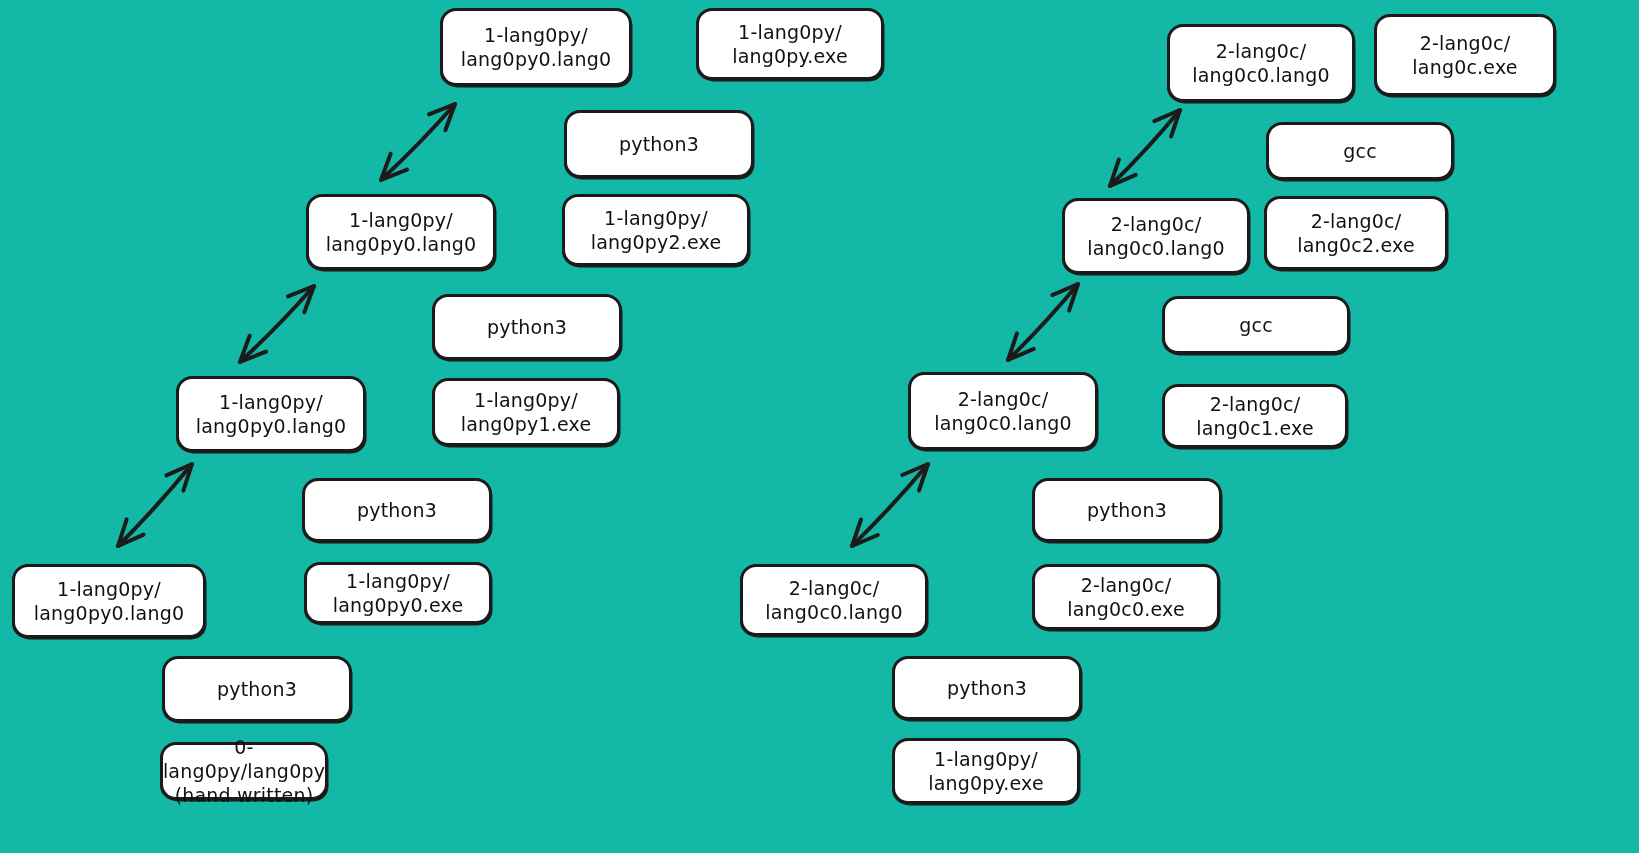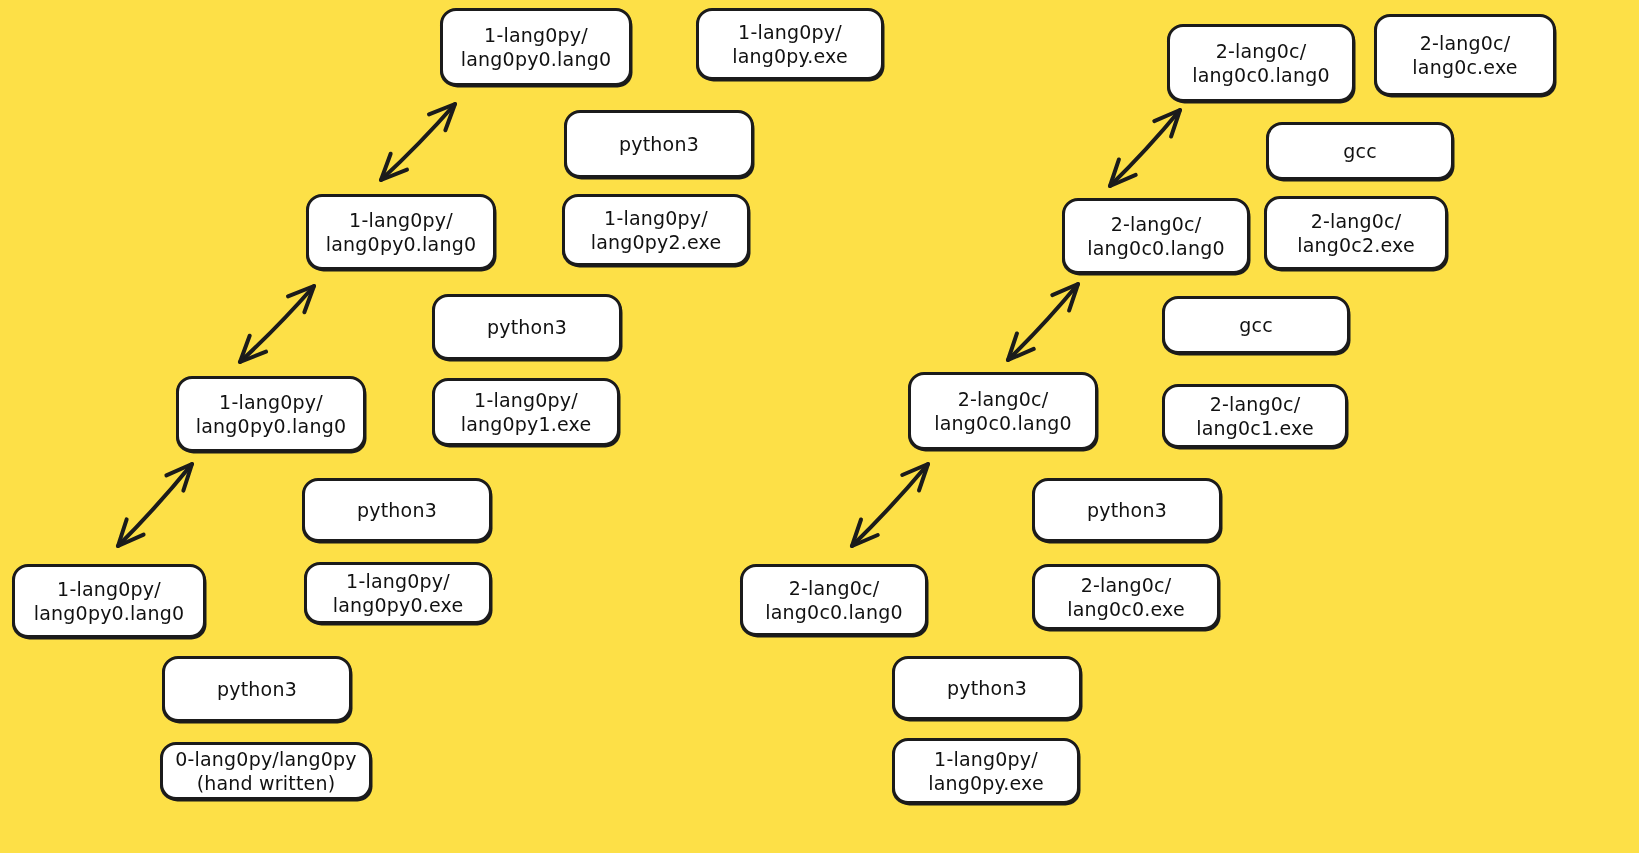--- a/index.html
+++ b/index.html
@@ -5,21 +5,21 @@
 <style>
   html, body {
     margin: 0;
     padding: 0;
     background: #ffffff;
   }
   #canvas {
     position: relative;
     width: 1639px;
     height: 853px;
-    background: #fde047;
+    background: #14b8a6;
     overflow: hidden;
     font-family: "DejaVu Sans", sans-serif;
   }
   .node {
     position: absolute;
     box-sizing: border-box;
     border: 3px solid #1b1b1b;
     border-radius: 16px;
     background: #ffffff;
     display: flex;
@@ -121,21 +121,21 @@
         <span class="label">1-lang0py/
 lang0py0.lang0</span>
       </div>
       <div class="node" style="left: 304px; top: 562px; width: 188px; height: 62px; border-color: rgb(27, 27, 27); color: rgb(17, 17, 17);">
         <span class="label">1-lang0py/
 lang0py0.exe</span>
       </div>
       <div class="node" style="left: 162px; top: 656px; width: 190px; height: 66px; border-color: rgb(27, 27, 27); color: rgb(17, 17, 17);">
         <span class="label">python3</span>
       </div>
-      <div class="node" style="left: 160px; top: 742px; width: 212px; height: 58px; border-color: rgb(27, 27, 27); color: rgb(17, 17, 17);">
+      <div class="node" style="left: 160px; top: 742px; width: 168px; height: 58px; border-color: rgb(27, 27, 27); color: rgb(17, 17, 17);">
         <span class="label">0-lang0py/lang0py
 (hand written)</span>
       </div>
       <div class="node" style="left: 1167px; top: 24px; width: 188px; height: 78px; border-color: rgb(27, 27, 27); color: rgb(17, 17, 17);">
         <span class="label">2-lang0c/
 lang0c0.lang0</span>
       </div>
       <div class="node" style="left: 1374px; top: 14px; width: 182px; height: 82px; border-color: rgb(27, 27, 27); color: rgb(17, 17, 17);">
         <span class="label">2-lang0c/
 lang0c.exe</span>

